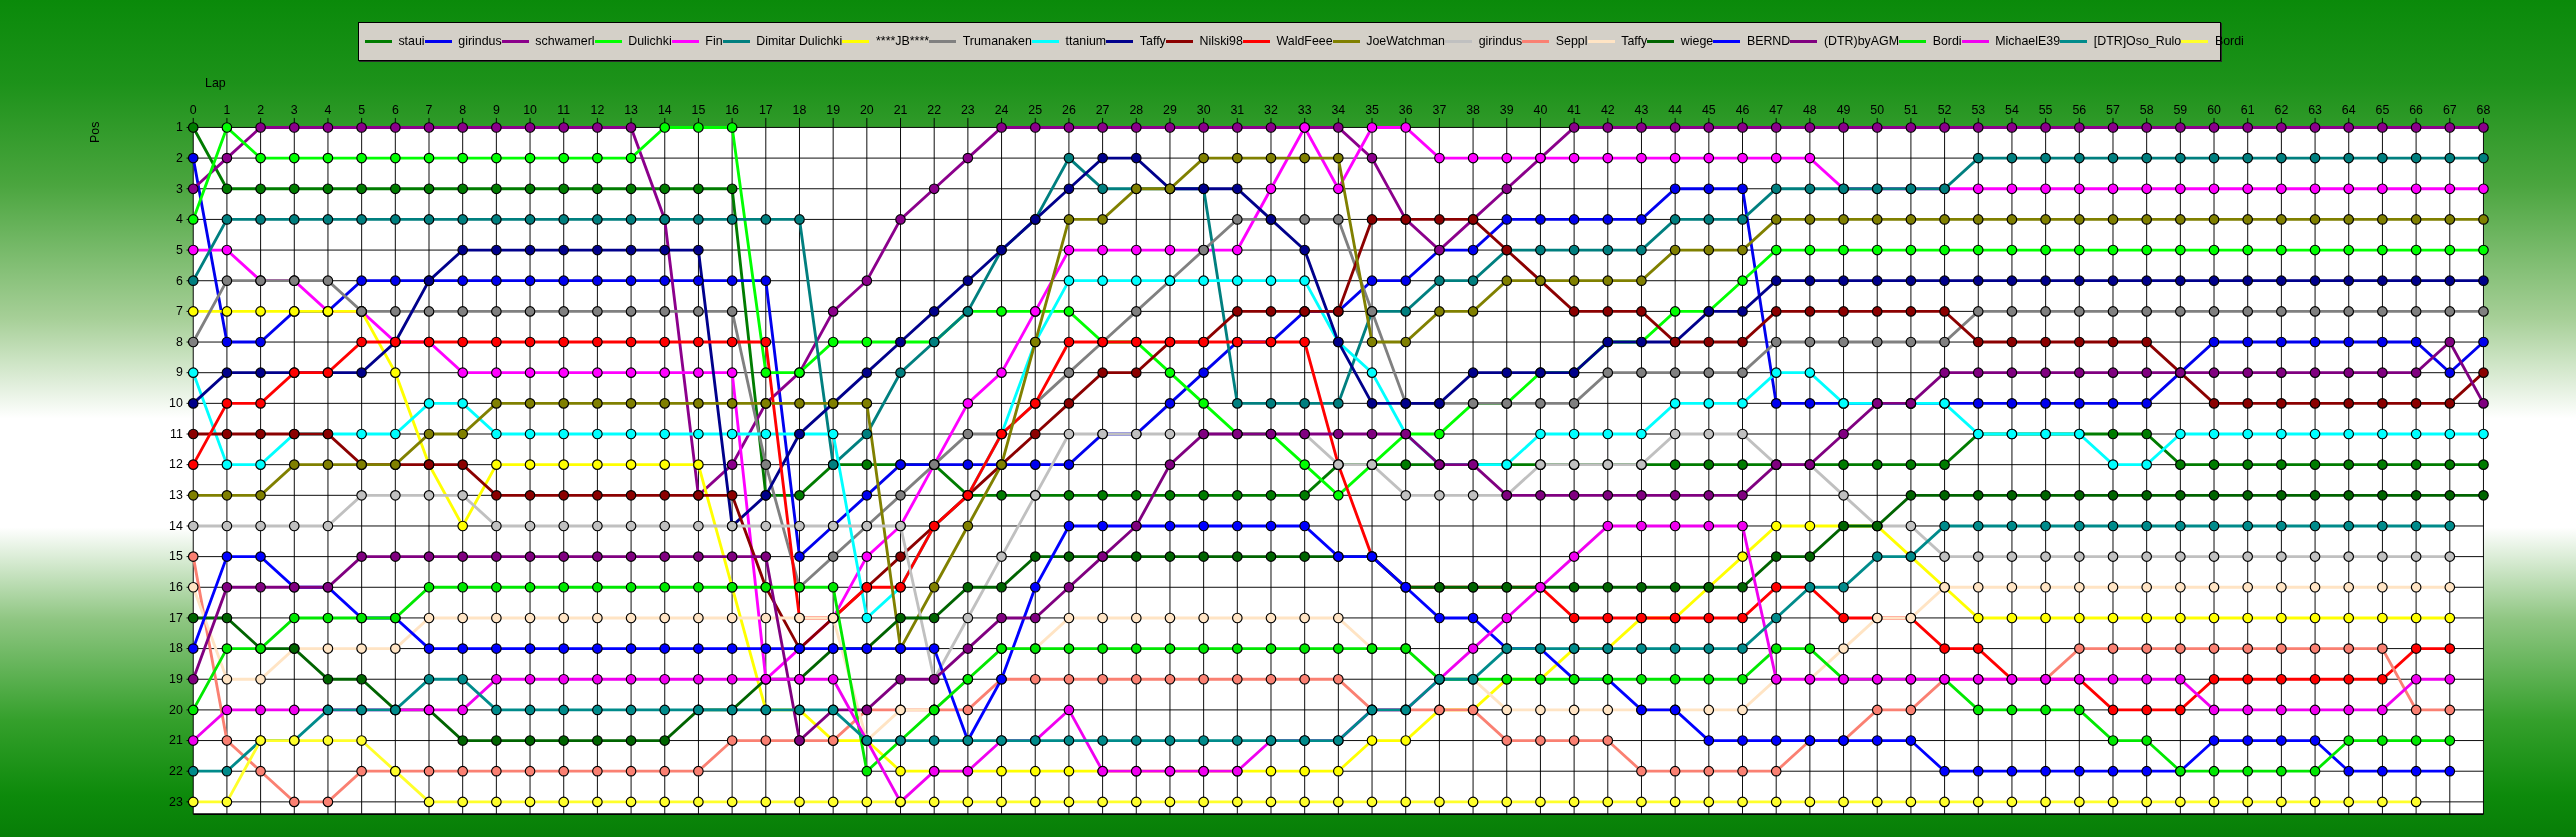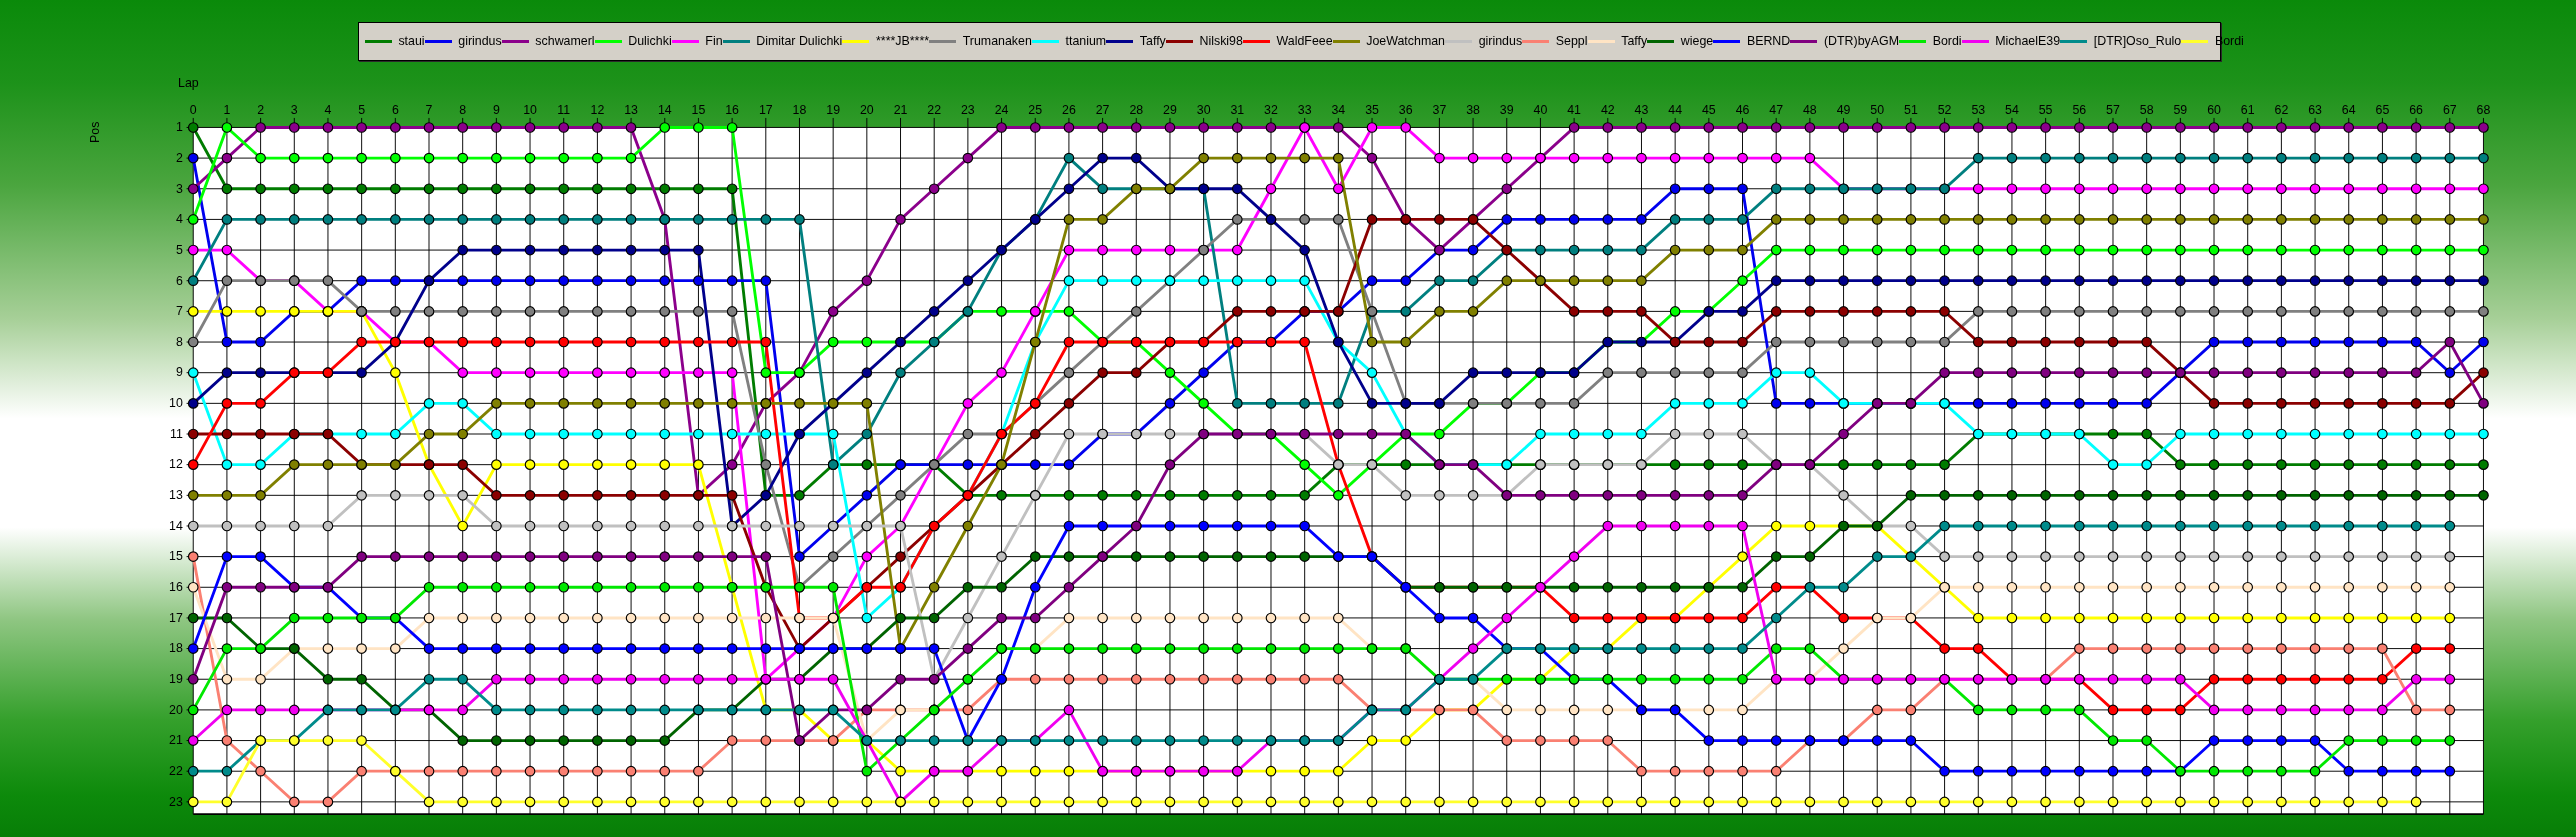--- a/index.html
+++ b/index.html
@@ -11,21 +11,21 @@
   .legend{
     position:absolute;left:358px;top:22px;width:1863px;height:39px;
     background:#d4d0c8;border:1px solid #000;box-shadow:1px 1px 0 #2a2a2a;
     display:flex;align-items:center;justify-content:space-evenly;
     box-sizing:border-box;padding:0 5.7px;
   }
   .legend-item{display:flex;align-items:center;white-space:nowrap;}
   .legend-swatch{width:27px;height:2.9px;margin-right:6.7px;flex:0 0 auto;}
   .legend-label{font-size:12.4px;color:#000;line-height:1;}
   .axis-label{position:absolute;font-size:12.4px;color:#000;}
-  #lap-label{left:178px;top:76px;}
+  #lap-label{left:205px;top:76px;}
   #pos-label{left:88px;top:143px;transform:rotate(-90deg);transform-origin:left top;}
   svg{position:absolute;left:0;top:0;}
   text{font-family:"Liberation Sans",sans-serif;}
 </style>
 </head>
 <body>
 
 <div class="legend" id="legend">
     <span class="legend-item">
       <span class="legend-swatch" style="background: rgb(0, 124, 0);"></span>

